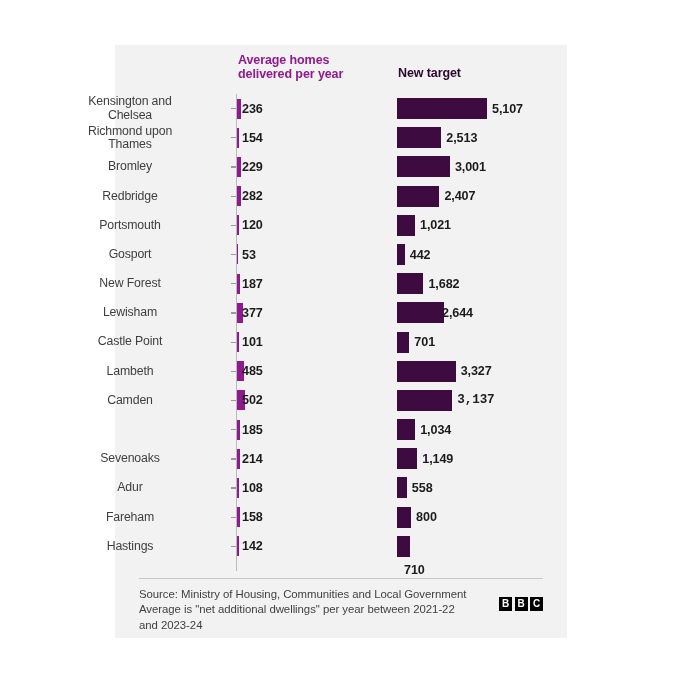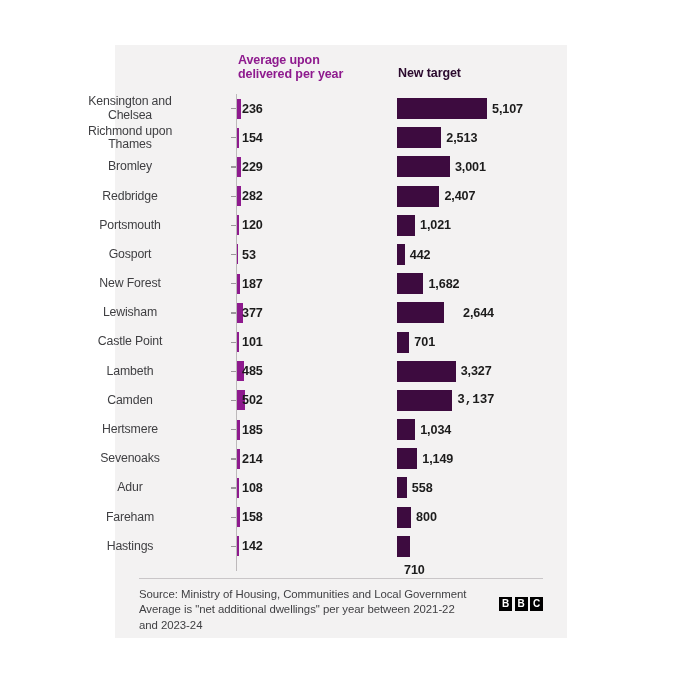--- a/index.html
+++ b/index.html
@@ -183,21 +183,21 @@
   }
 </style>
 </head>
 <body>
 
 <div id="root">
   <div class="panel">
 
     <div class="headers">
       <div class="hdr-left">
-        <div>Average upon</div>
+        <div>Average homes</div>
         <div>delivered per year</div>
       </div>
       <div class="hdr-right">New target</div>
     </div>
 
     <div class="plot">
       <div class="axis-line"></div>
       <div id="rows">
           <div class="row">
             <div class="row-label">
@@ -260,21 +260,21 @@
             <div class="val-left">187</div>
             <div class="bar-right" style="width: 26.45px; background: rgb(61, 11, 63);"></div>
             <div class="val-right" style="left: 313.45px;">1,682</div>
           </div>
           <div class="row">
             <div class="row-label">Lewisham</div>
             <div class="tick"></div>
             <div class="bar-left" style="width: 5.63px; background: rgb(142, 26, 142);"></div>
             <div class="val-left">377</div>
             <div class="bar-right" style="width: 46.59px; background: rgb(61, 11, 63);"></div>
-            <div class="val-right" style="left: 348px;">2,644</div>
+            <div class="val-right" style="left: 327px;">2,644</div>
           </div>
           <div class="row">
             <div class="row-label">Castle Point</div>
             <div class="tick"></div>
             <div class="bar-left" style="width: 1.51px; background: rgb(142, 26, 142);"></div>
             <div class="val-left">101</div>
             <div class="bar-right" style="width: 12.35px; background: rgb(61, 11, 63);"></div>
             <div class="val-right" style="left: 299.35px;">701</div>
           </div>
           <div class="row">
@@ -287,21 +287,20 @@
           </div>
           <div class="row">
             <div class="row-label">Camden</div>
             <div class="tick"></div>
             <div class="bar-left" style="width: 7.5px; background: rgb(142, 26, 142);"></div>
             <div class="val-left">502</div>
             <div class="bar-right" style="width: 55.28px; background: rgb(61, 11, 63);"></div>
             <div class="val-right" style="left: 342.28px; font-family: Liberation Mono, monospace;">3,137</div>
           </div>
           <div class="row">
-            <div class="row-label">Hertsmere</div>
             <div class="tick"></div>
             <div class="bar-left" style="width: 2.76px; background: rgb(142, 26, 142);"></div>
             <div class="val-left">185</div>
             <div class="bar-right" style="width: 18.22px; background: rgb(61, 11, 63);"></div>
             <div class="val-right" style="left: 305.22px;">1,034</div>
           </div>
           <div class="row">
             <div class="row-label">Sevenoaks</div>
             <div class="tick"></div>
             <div class="bar-left" style="width: 3.2px; background: rgb(142, 26, 142);"></div>

